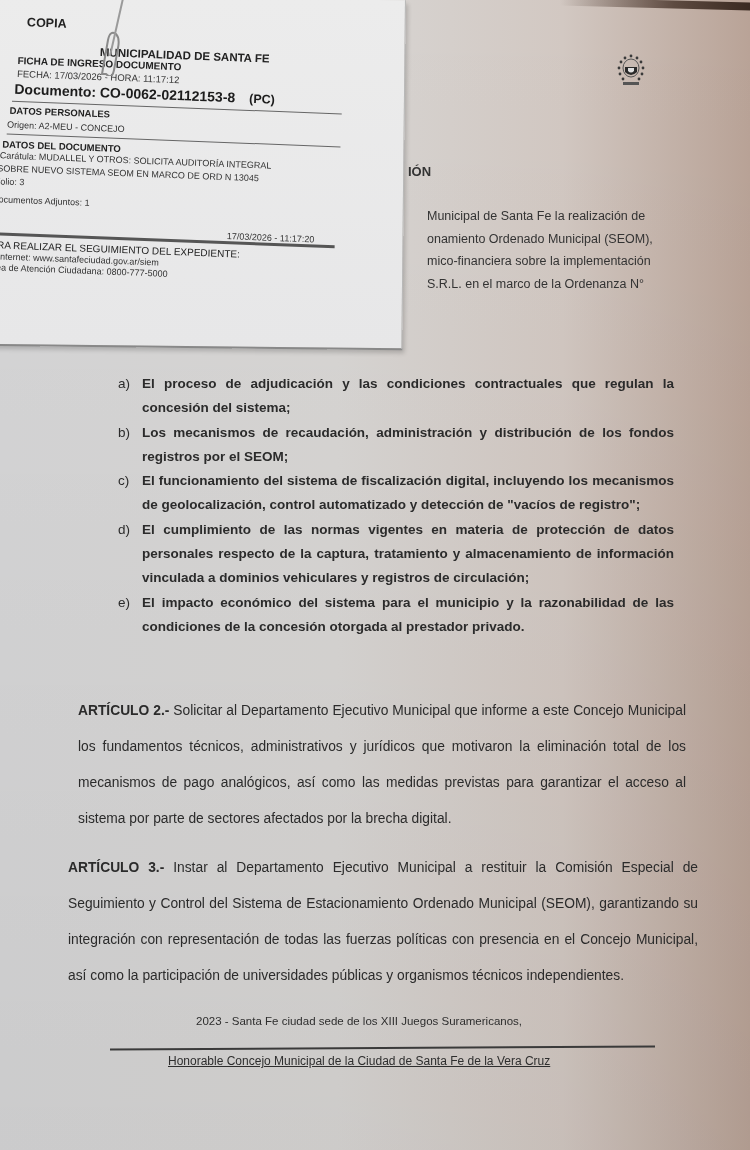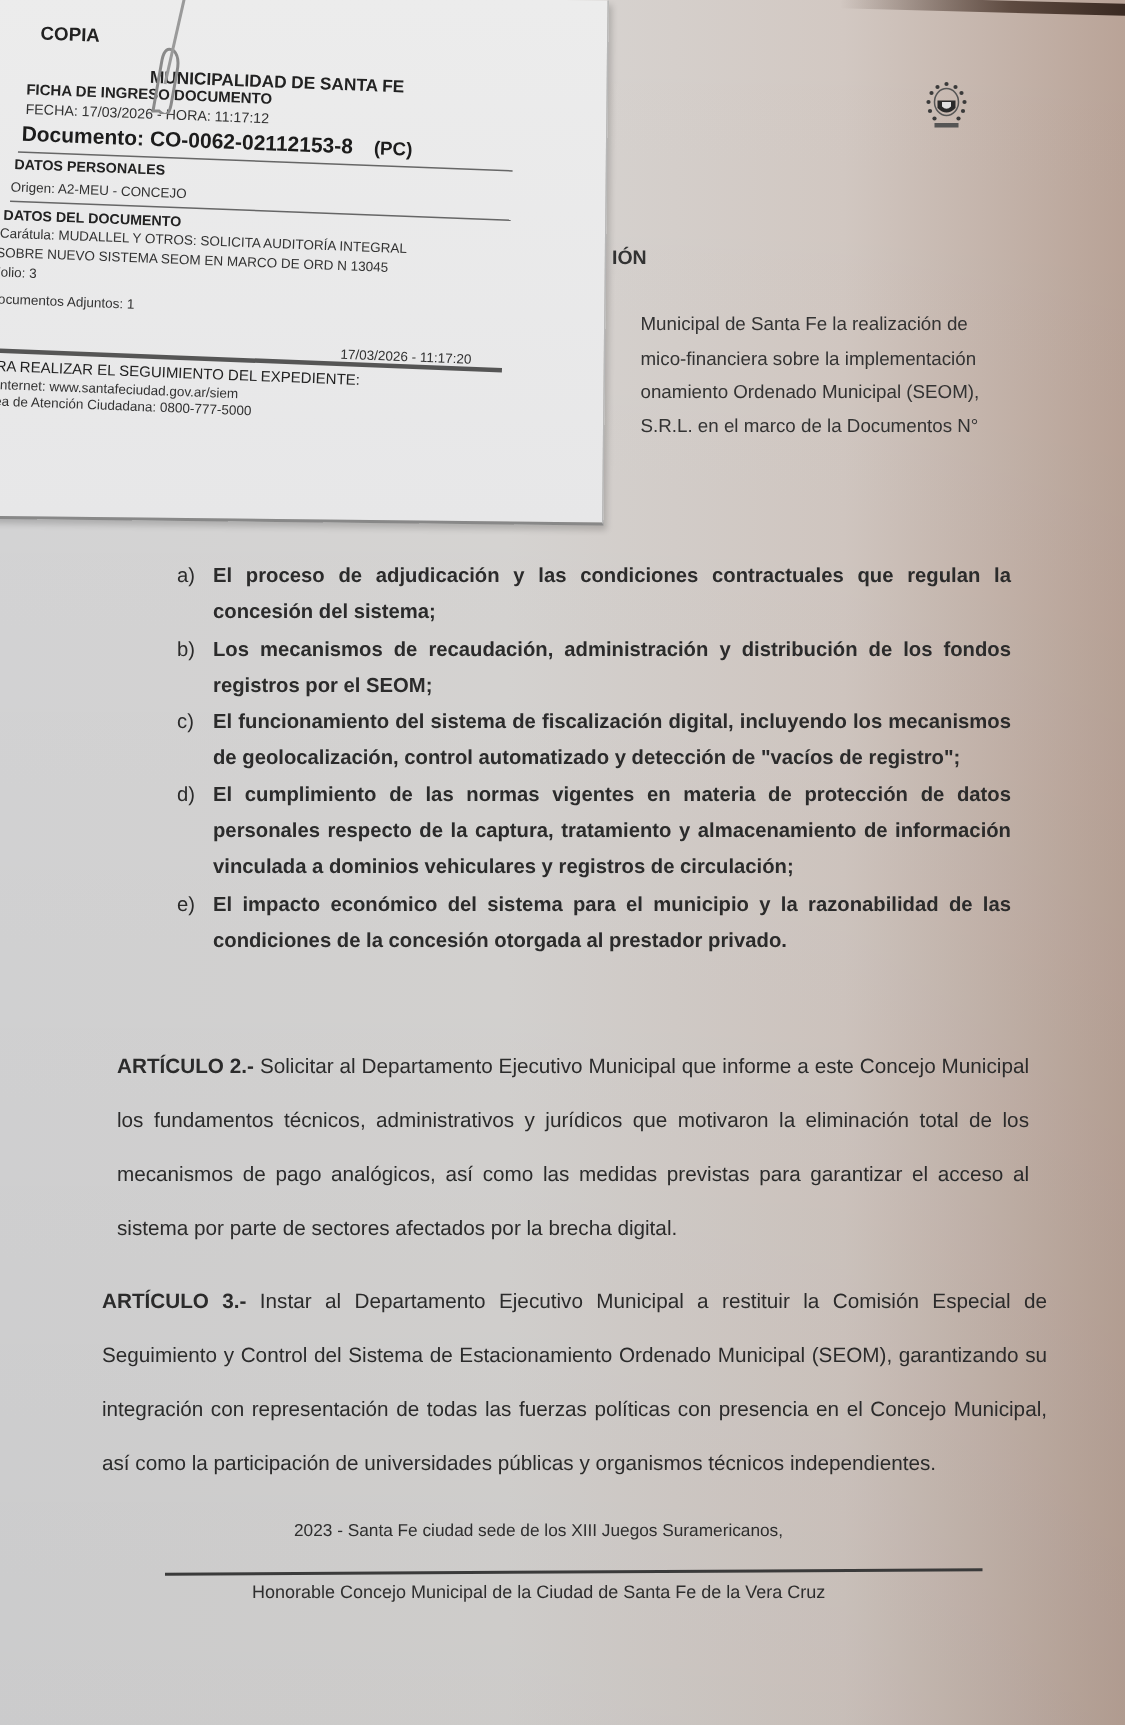--- a/index.html
+++ b/index.html
@@ -56,21 +56,21 @@
   .footer-motto {
     position: absolute; left: 196px; top: 1015px;
     font-size: 11.5px; line-height: 13.5px; color: #2e2e2e;
   }
   .footer-rule {
     position: absolute; left: 110px; top: 1047px; width: 545px; height: 2px;
     background: #3a3a3a; transform: rotate(-0.3deg);
   }
   .footer-council {
     position: absolute; left: 168px; top: 1054px;
-    font-size: 12px; color: #2e2e2e;
+    font-size: 12px; color: #2e2e2e; text-decoration: underline;
   }
   
   .slip {
     position: absolute; left: -6px; top: -4px; width: 412px; height: 350px;
     background: linear-gradient(180deg, #ececec 0%, #e7e7e8 100%);
     box-shadow: 2px 3px 4px rgba(0,0,0,0.18);
     transform: rotate(0.6deg);
     transform-origin: top left;
     border-right: 1px solid #b8b8b8;
     border-bottom: 2px solid #888;
@@ -116,23 +116,23 @@
     <ellipse cx="17" cy="16" rx="8" ry="9" fill="none" stroke="#555" stroke-width="1"></ellipse>
     <path d="M11 15 L23 15 L23 20 Q17 26 11 20 Z" fill="#2a2a2a"></path>
     <path d="M14 16 L20 16 L20 19 Q17 22 14 19 Z" fill="#e0e0e0"></path>
     <rect x="9" y="30" width="16" height="3" fill="#555"></rect>
   </svg>
 
   <div class="heading-partial">IÓN</div>
 
   <div class="intro-lines">
     <div>Municipal de Santa Fe la realización de</div>
+    <div>onamiento Ordenado Municipal (SEOM),</div>
     <div>mico-financiera sobre la implementación</div>
-    <div>onamiento Ordenado Municipal (SEOM),</div>
-    <div>S.R.L. en el marco de la Documentos N°</div>
+    <div>S.R.L. en el marco de la Ordenanza N°</div>
   </div>
 
   <div class="audit-line">La auditoría deberá evaluar especialmente:</div>
 
   <div class="list">
     <div class="list-item">
       <span class="letter">a)</span>
       <span class="text">El proceso de adjudicación y las condiciones contractuales que regulan la concesión del sistema;</span>
     </div>
     <div class="list-item">

